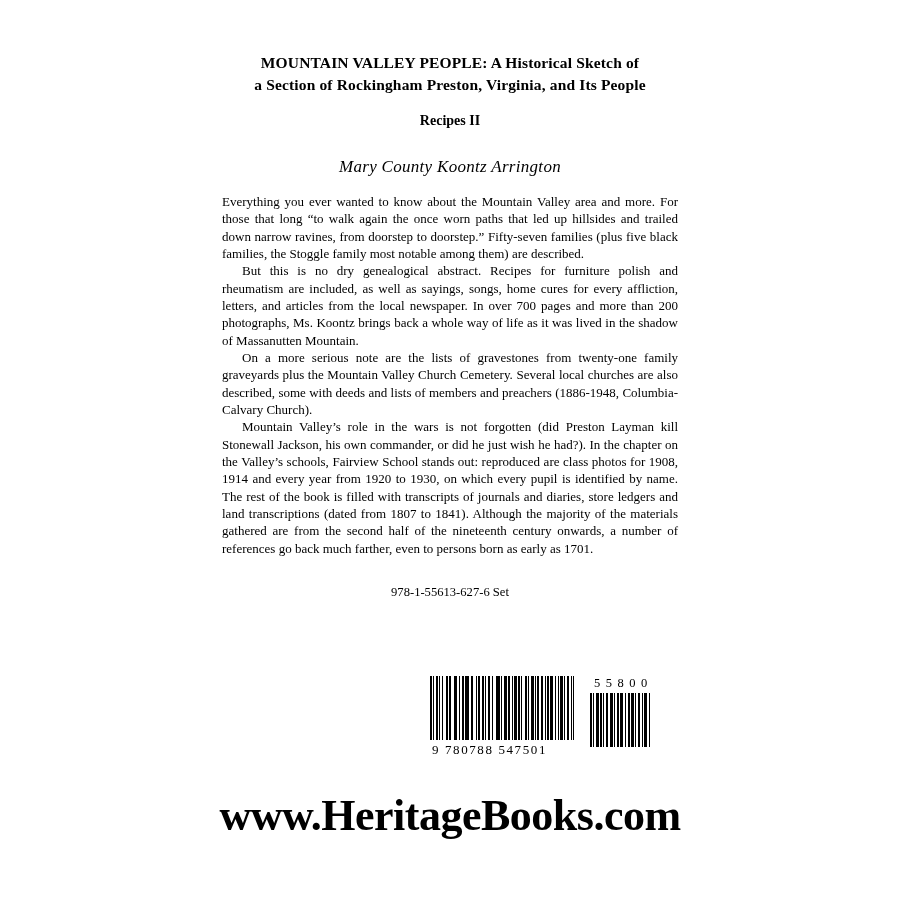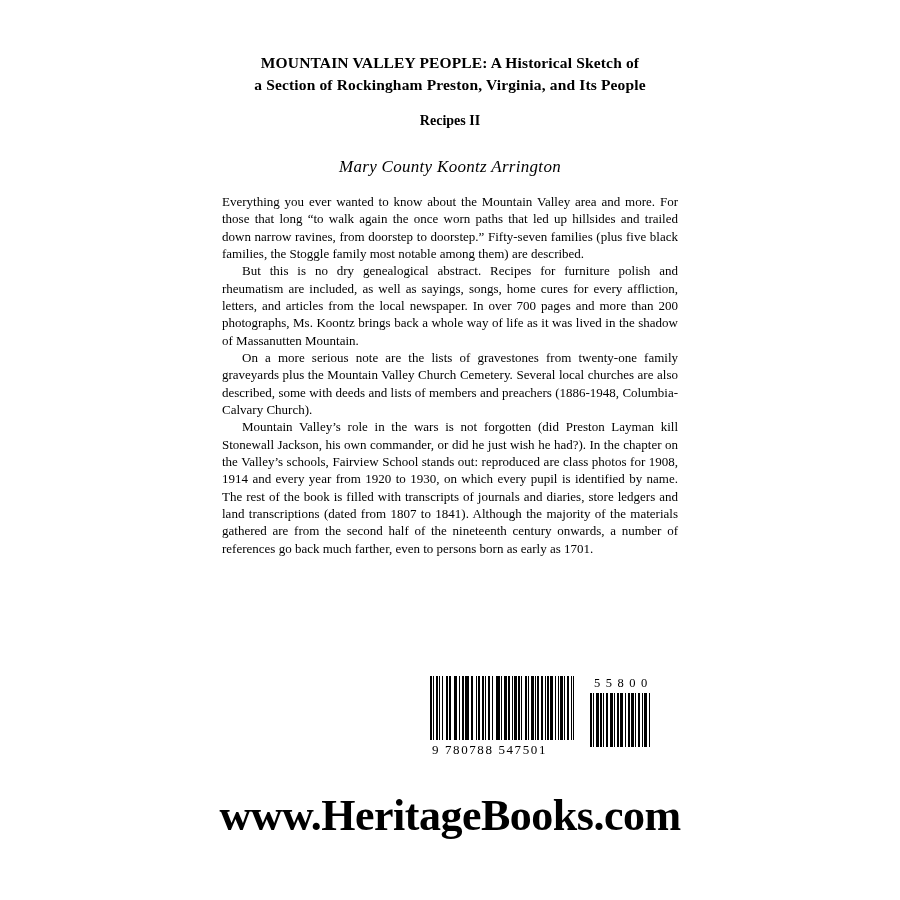--- a/index.html
+++ b/index.html
@@ -155,20 +155,21 @@
 
     <div class="author">Mary County Koontz Arrington</div>
 
     <div class="blurb">
       <p>Everything you ever wanted to know about the Mountain Valley area and more. For those that long “to walk again the once worn paths that led up hillsides and trailed down narrow ravines, from doorstep to doorstep.” Fifty-seven families (plus five black families, the Stoggle family most notable among them) are described.</p>
       <p>But this is no dry genealogical abstract. Recipes for furniture polish and rheumatism are included, as well as sayings, songs, home cures for every affliction, letters, and articles from the local newspaper. In over 700 pages and more than 200 photographs, Ms. Koontz brings back a whole way of life as it was lived in the shadow of Massanutten Mountain.</p>
       <p>On a more serious note are the lists of gravestones from twenty-one family graveyards plus the Mountain Valley Church Cemetery. Several local churches are also described, some with deeds and lists of members and preachers (1886-1948, Columbia-Calvary Church).</p>
       <p>Mountain Valley’s role in the wars is not forgotten (did Preston Layman kill Stonewall Jackson, his own commander, or did he just wish he had?). In the chapter on the Valley’s schools, Fairview School stands out: reproduced are class photos for 1908, 1914 and every year from 1920 to 1930, on which every pupil is identified by name. The rest of the book is filled with transcripts of journals and diaries, store ledgers and land transcriptions (dated from 1807 to 1841). Although the majority of the materials gathered are from the second half of the nineteenth century onwards, a number of references go back much farther, even to persons born as early as 1701.</p>
     </div>
 
+    <div class="set-isbn">978-1-55613-627-6 Set</div>
   </div>
 
   <div class="lower">
 
 
     <div class="barcode-area">
 
       <div class="ean-wrap">
         <div>
           <div class="bars main-bars">

